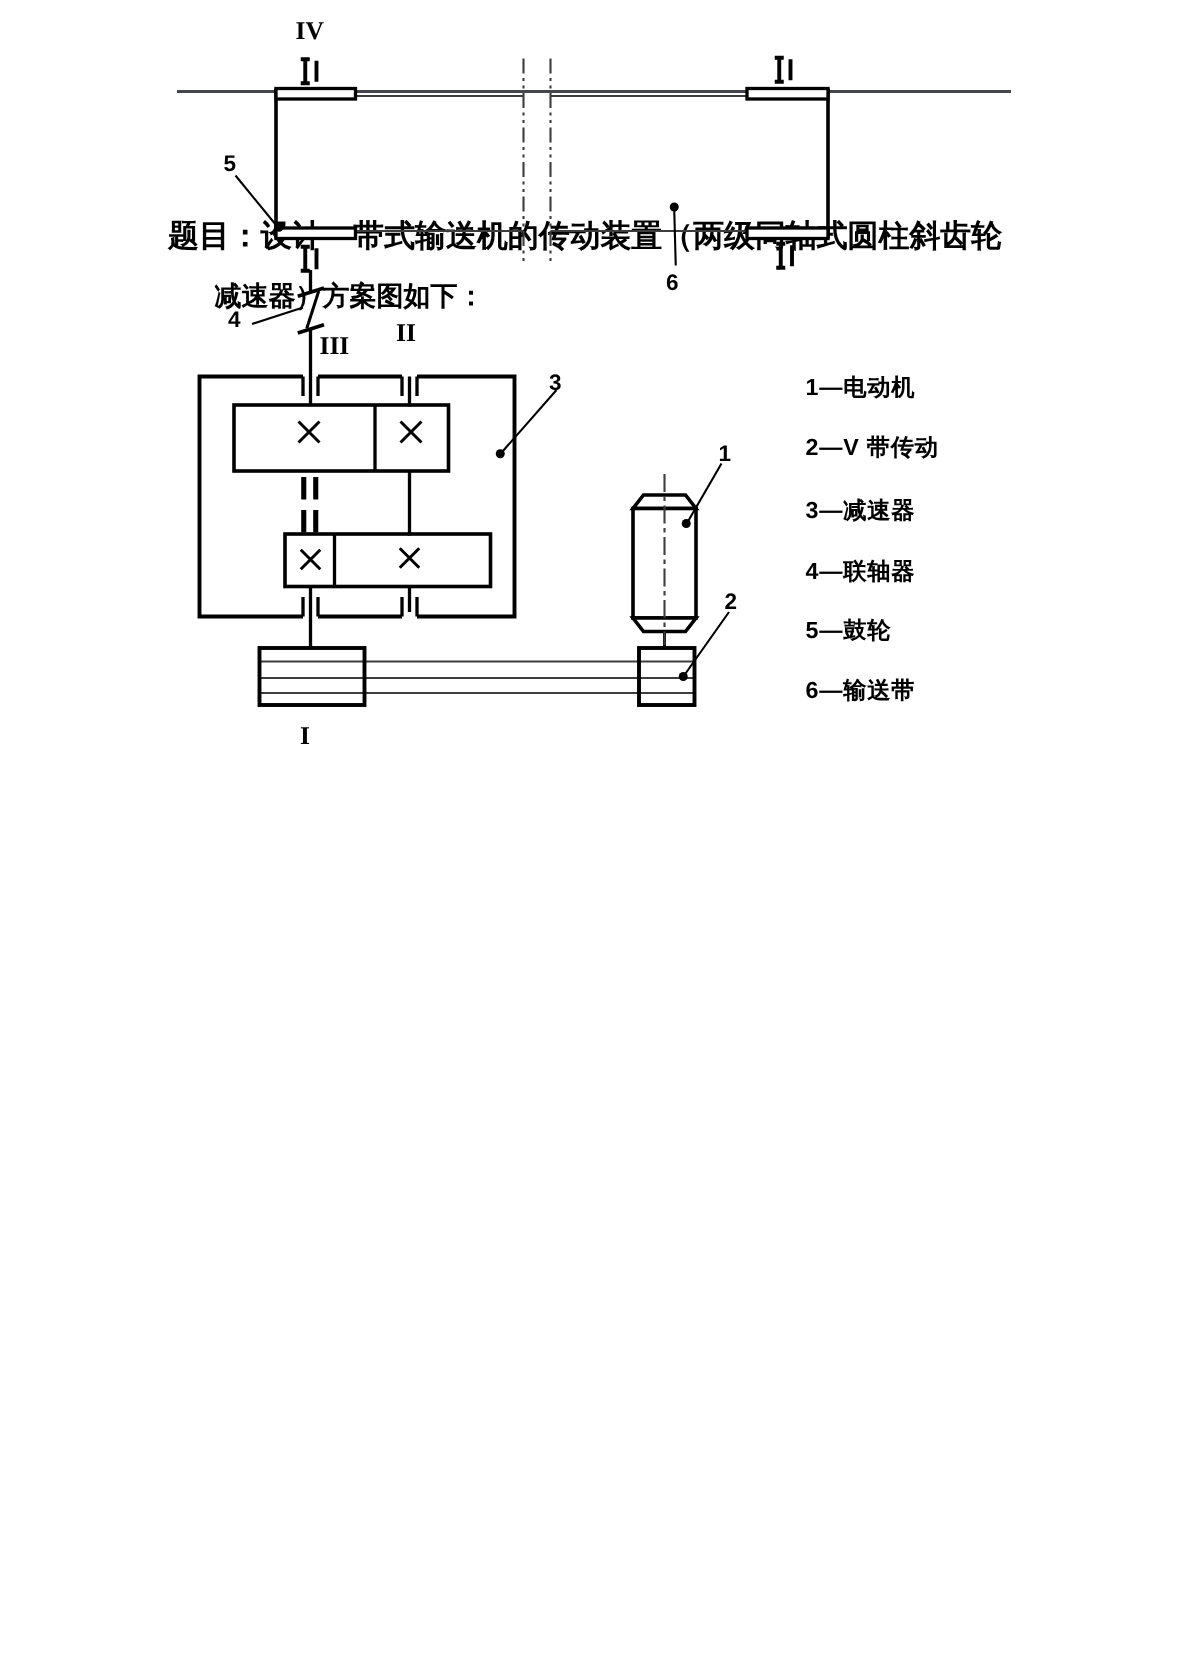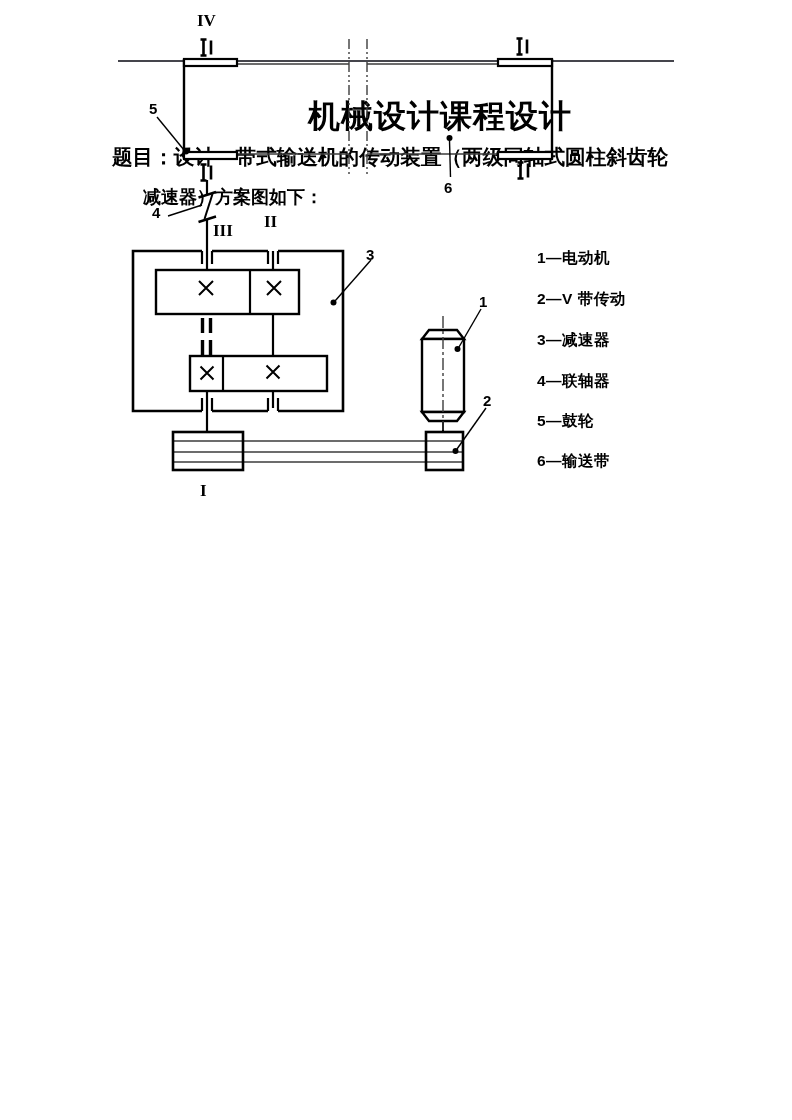--- a/index.html
+++ b/index.html
@@ -36,21 +36,20 @@
   .roman-label{font-family:"Liberation Serif","DejaVu Serif",serif;font-size:17px;font-weight:bold;}
   .legend-text{font-family:"Liberation Sans","DejaVu Sans",sans-serif;font-size:15.5px;font-weight:bold;letter-spacing:0.5px;}
 </style>
 </head>
 <body>
 
 <div class="page">
 
   <div class="top-rule"></div>
 
-  <div class="doc-title">机械设计课程设计</div>
   <div class="subject-1">题目：设计一带式输送机的传动装置（两级同轴式圆柱斜齿轮</div>
   <div class="subject-2">减速器）方案图如下：</div>
 
   <svg width="792" height="880" viewBox="0 240 792 880" xmlns="http://www.w3.org/2000/svg">
 
     <g stroke="#000" fill="none">
 
       <path d="M184 304 H349 M367 304 H552" stroke="#3d3d3d" stroke-width="1.4"></path>
       <path d="M184 394 H349 M367 394 H552" stroke="#3d3d3d" stroke-width="1.4"></path>
 

